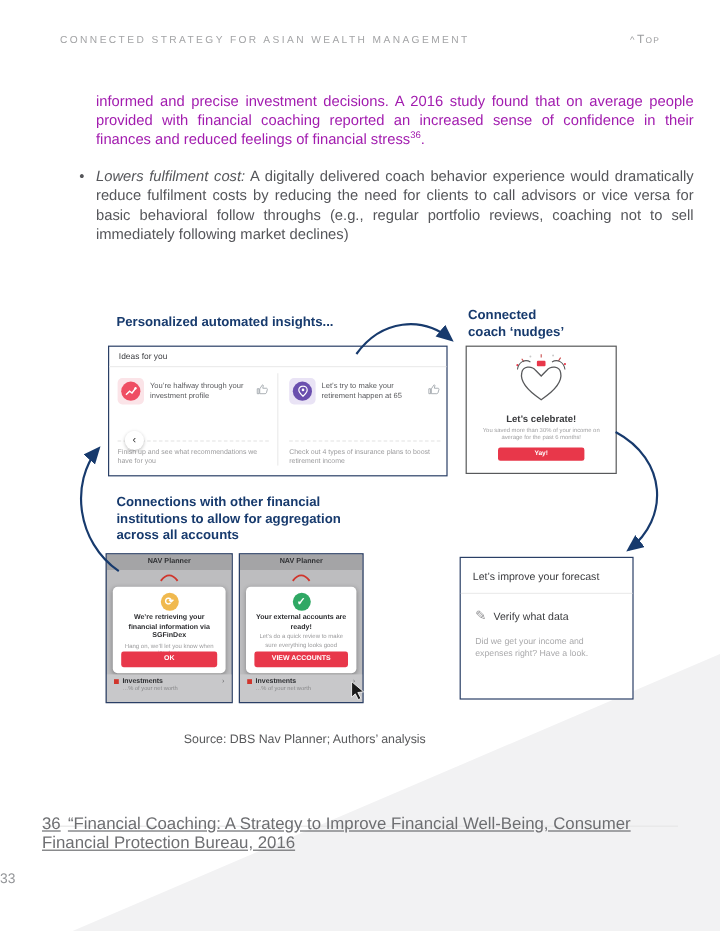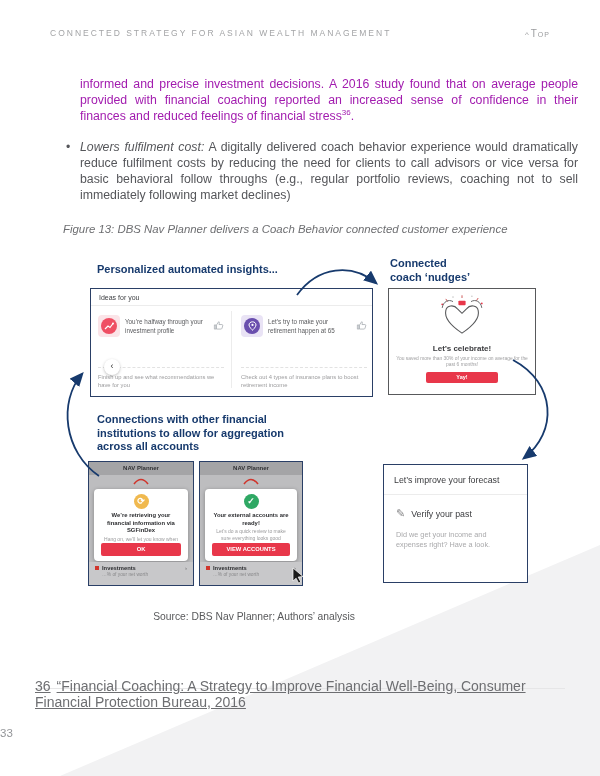--- a/index.html
+++ b/index.html
@@ -42,21 +42,21 @@
   .card { position:absolute; top:26px; width:126px; display:flex; gap:5px; align-items:flex-start; }
   .card-iconbox { flex:0 0 22px; height:22px; border-radius:4px; display:flex; align-items:center; justify-content:center; }
   .card-iconbox.pink { background:#fbe4e8; }
   .card-iconbox.purple { background:#e9e3f5; }
   .card-circle { width:16px; height:16px; border-radius:50%; display:flex; align-items:center; justify-content:center; }
   .card-text { flex:1; font-size:6.3px; line-height:9px; color:#5a5b5e; padding-top:2px; }
   .thumb { flex:0 0 11px; padding-top:2px; }
   .card-footer { position:absolute; bottom:7px; width:126px; border-top:1px dashed #e2e2e2; padding-top:5px; font-size:5.8px; line-height:8px; color:#9b9b9d; }
   .back-circle { position:absolute; left:6px; top:-9px; width:16px; height:16px; border-radius:50%; background:#fff; box-shadow:0 1px 3px rgba(0,0,0,.25); text-align:center; line-height:15px; font-size:9px; color:#333; }
 
-  .celebrate { left:388px; top:288px; width:148px; height:107px; border:1px solid #58595b; text-align:center; }
+  .celebrate { left:388px; top:288px; width:126px; height:107px; border:1px solid #58595b; text-align:center; }
   .cel-title { font-size:8px; font-weight:bold; color:#3a3b3e; margin-top:1px; }
   .cel-sub { font-size:4.9px; color:#a0a0a2; margin:3px 4px 0 4px; line-height:6px; }
   .cel-btn { margin:4px auto 0 auto; width:72px; height:11px; background:#e8374a; border-radius:2px; color:#fff; font-size:5.5px; line-height:11px; font-weight:bold; }
 
   
   .phone { position:absolute; top:461px; width:106px; height:125px; background:#bdbdbf; border:1px solid #2a3f66; overflow:hidden; }
   .ph-hdr { height:13px; background:#a4a4a6; color:#2f3033; font-size:6px; line-height:13px; text-align:center; font-weight:bold; }
   .ph-wave { position:absolute; left:50%; transform:translateX(-50%); top:16px; }
   .ph-modal { position:absolute; left:5px; right:5px; top:27px; height:72px; background:#fff; border-radius:4px; box-shadow:0 1px 4px rgba(0,0,0,.3); text-align:center; padding-top:5px; }
   .mod-circle { width:15px; height:15px; border-radius:50%; margin:0 auto 3px auto; color:#fff; font-size:9px; line-height:15px; font-weight:bold; }
@@ -103,21 +103,20 @@
     <span class="hdr-title">CONNECTED STRATEGY FOR ASIAN WEALTH MANAGEMENT</span>
     <span class="top-link"><span class="caret">^</span><span class="sc">Top</span></span>
   </div>
 
   <div class="layer para"><span>informed and precise investment decisions. A 2016 study found that on average people provided with financial coaching reported an increased sense of confidence in their finances and reduced feelings of financial stress</span><span class="fnref">36</span><span>.</span></div>
 
   <div class="bullet">
     <span class="marker">•</span><span class="lead">Lowers fulfilment cost:</span><span> A digitally delivered coach behavior experience would dra­matically reduce fulfilment costs by reducing the need for clients to call advisors or vice versa for basic behavioral follow throughs (e.g., regular portfolio reviews, coaching not to sell immediately following market declines)</span>
   </div>
 
-  <div class="layer figcap">Figure 13: DBS Nav Planner delivers a Coach Behavior connected customer experience</div>
 
   <div class="layer dlabel" style="left:390px; top:257px;">Connected
 coach ‘nudges’</div>
   <div class="layer dlabel" style="left:97px; top:263px;">Personalized automated insights...</div>
   <div class="layer dlabel" style="left:97px; top:413px;">Connections with other financial
 institutions to allow for aggregation
 across all accounts</div>
 
   <div class="panel ideas layer">
     <div class="ideas-title">Ideas for you</div>
@@ -221,21 +220,21 @@
       </div>
       <div class="li-sub">…% of your net worth</div>
     </div>
   </div>
 
   <div class="panel forecast layer">
     <div class="fc-title">Let’s improve your forecast</div>
     <div class="fc-div"></div>
     <div class="fc-row">
       <span class="fc-pencil">✎</span>
-      <span class="fc-item">Verify your past</span>
+      <span class="fc-item">Verify what data</span>
     </div>
     <div class="fc-text">Did we get your income and expenses right? Have a look.</div>
   </div>
 
   <div class="layer source">Source: DBS Nav Planner;  Authors’ analysis</div>
 
   <svg class="arrows">
     <defs>
       <marker id="ah" markerWidth="9" markerHeight="9" refX="6.5" refY="3.5" orient="auto">
         <path d="M0,0 L8,3.5 L0,7 z" fill="#173a6d"></path>

